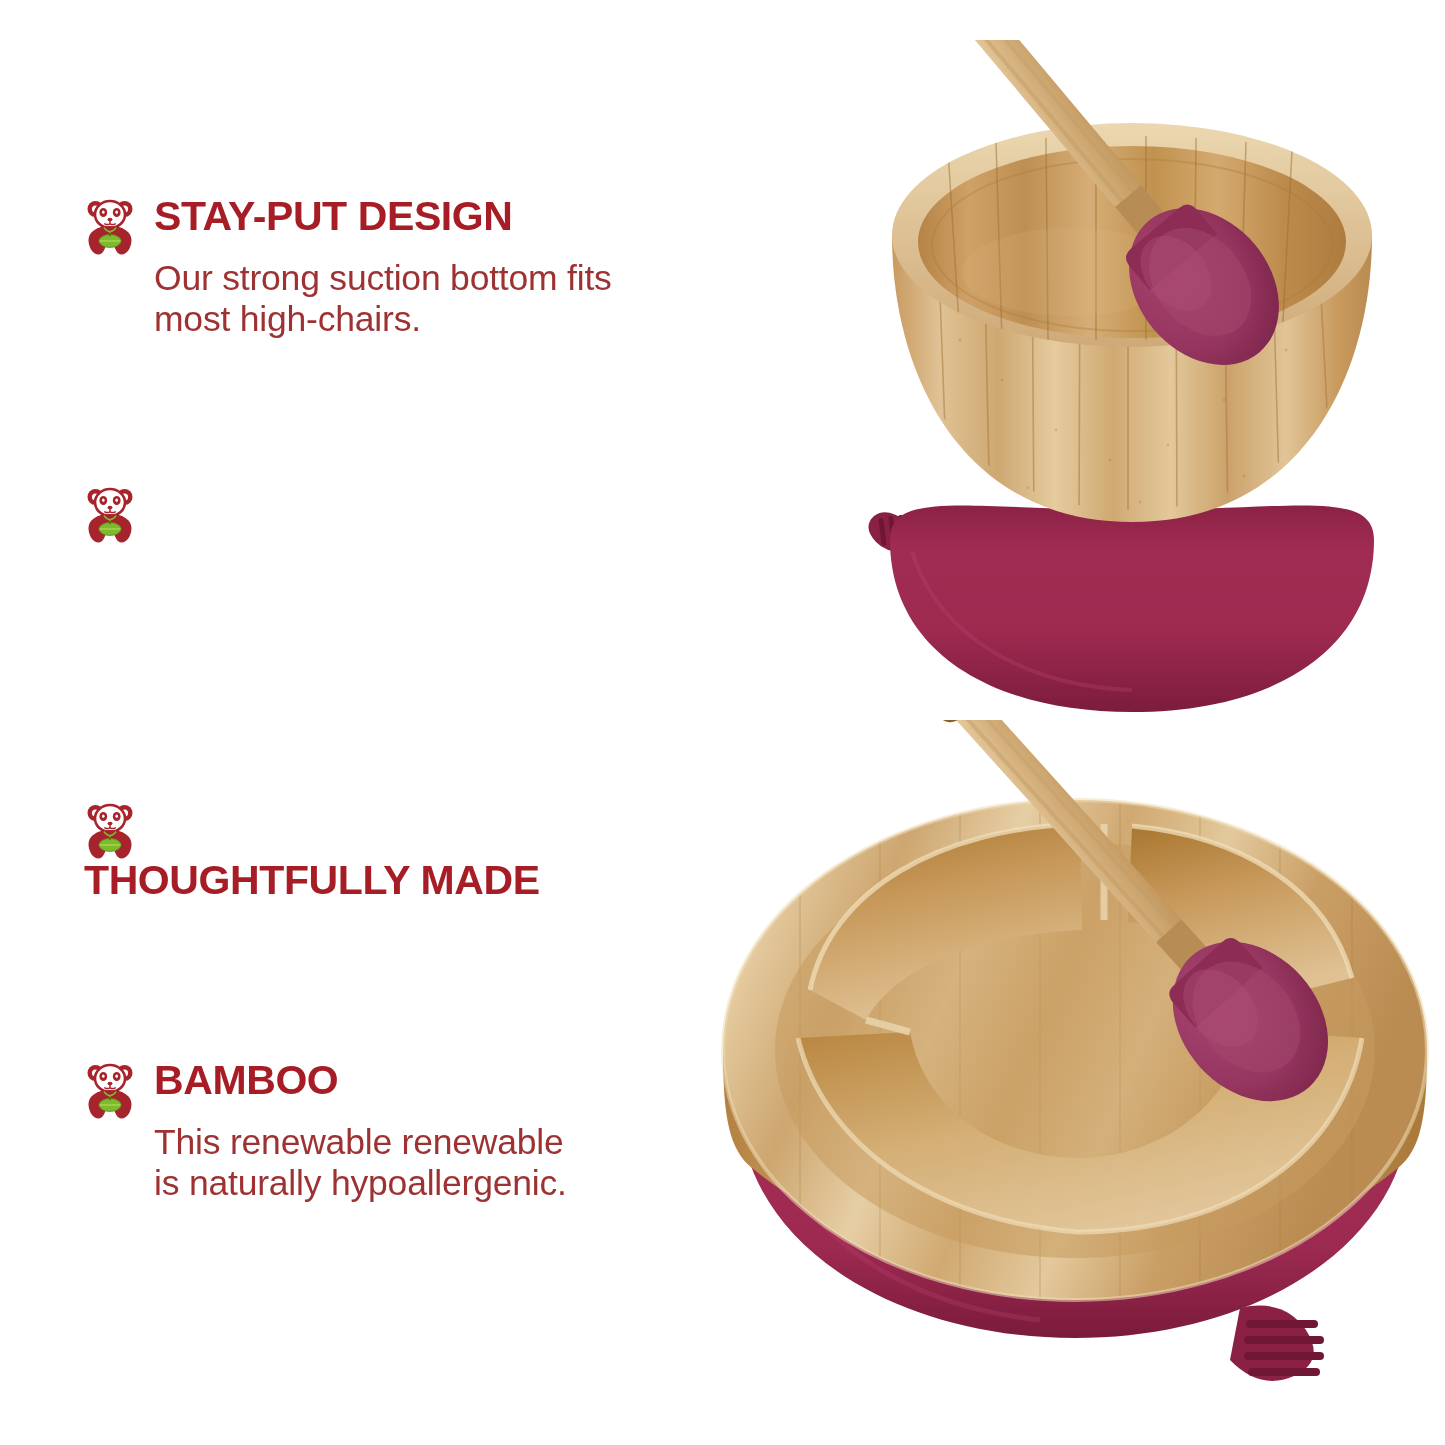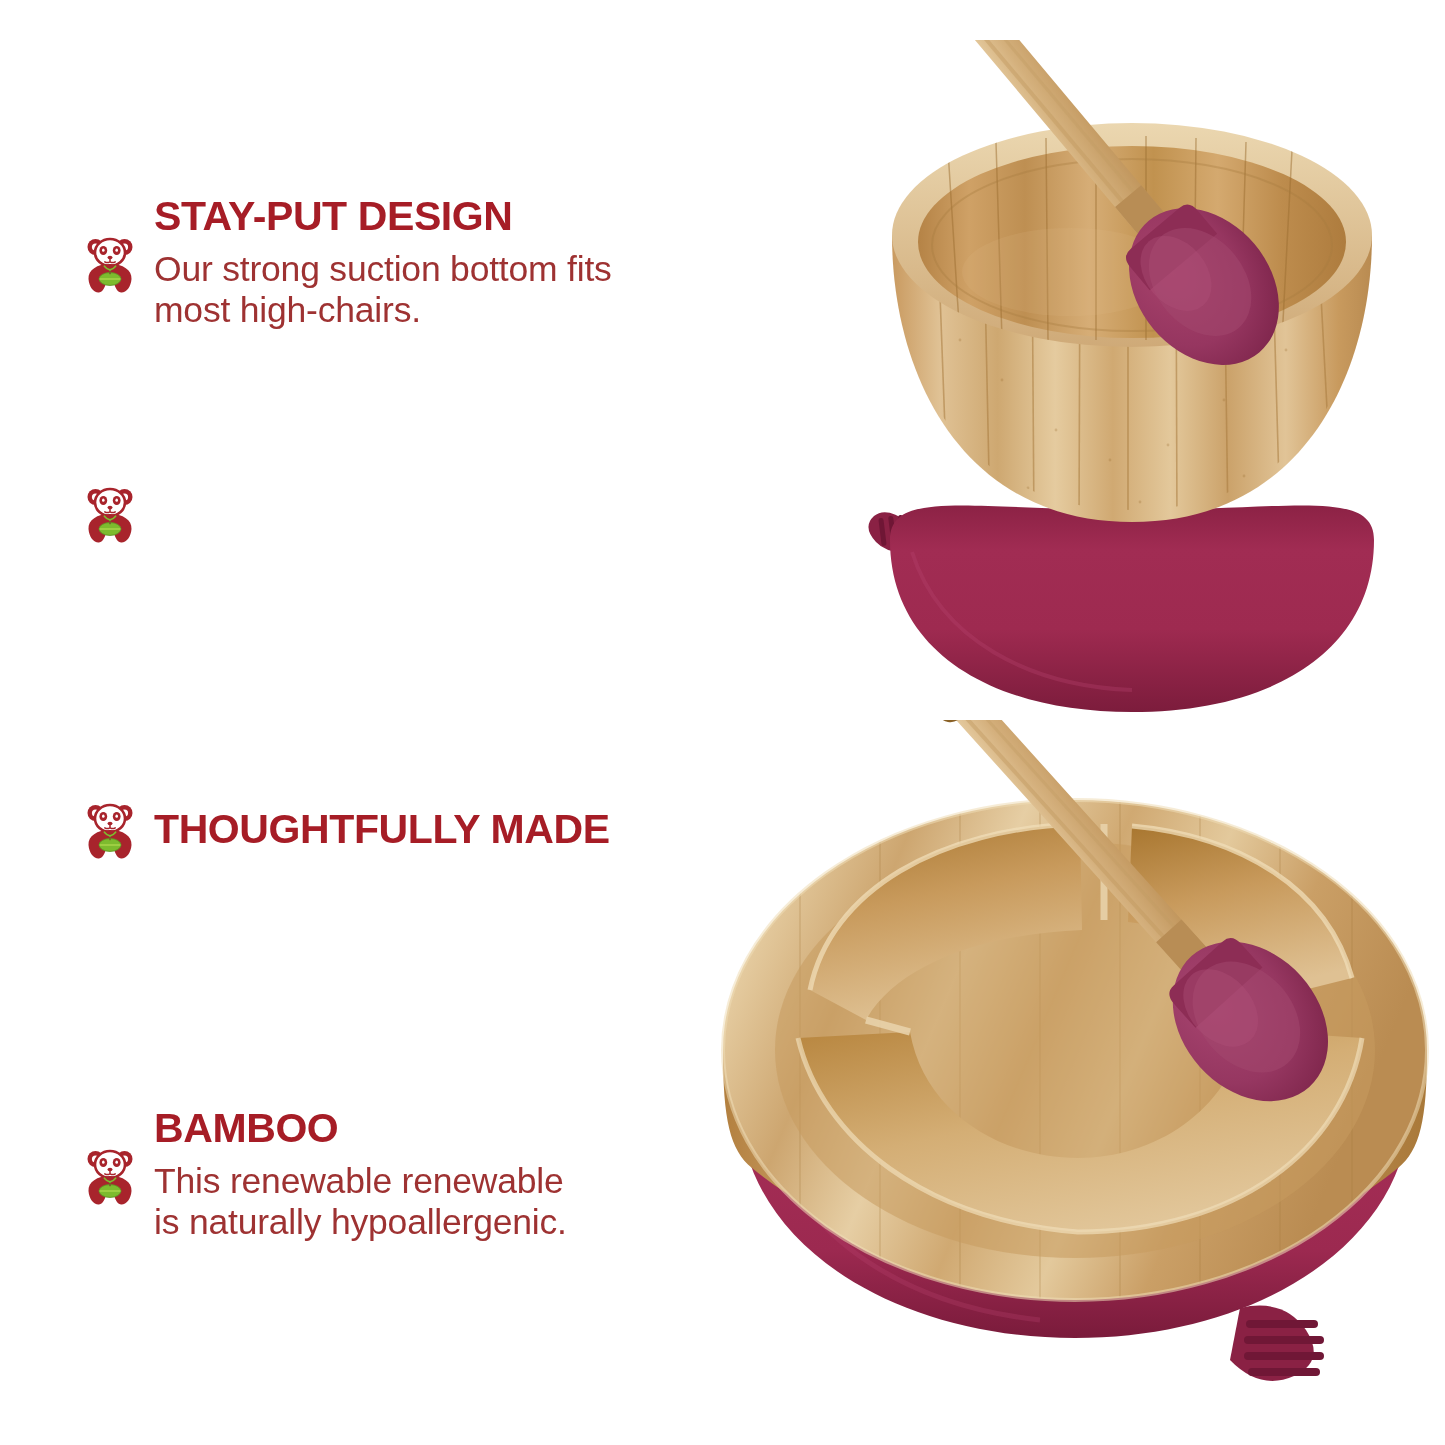--- a/index.html
+++ b/index.html
@@ -15,21 +15,21 @@
   #features {
     position:absolute;
     left:0; top:0;
     width:740px; height:1445px;
   }
   .feature {
     position:absolute;
     left:84px;
     width:640px;
     display:flex;
-    align-items:center;
+    align-items:flex-start;
   }
   .feature-icon {
     width:52px;
     height:58px;
     flex:0 0 52px;
     margin-right:18px;
     margin-top:2px;
   }
   .feature-body { flex:1 1 auto; padding-top:0px; }
   .feature-title {
@@ -38,29 +38,29 @@
     font-size:41px;
     line-height:1.02;
     letter-spacing:-0.4px;
     white-space:nowrap;
   }
   .feature-desc {
     color:#9E3232;
     font-size:35.5px;
     line-height:1.16;
     letter-spacing:-0.2px;
-    margin-top:11px;
+    margin-top:20px;
     white-space:pre-line;
   }
 
   
   #feature-0 { top:196px; }
   #feature-1 { top:484px; }
-  #feature-2 { top:800px; }
-  #feature-3 { top:1108px; }
+  #feature-2 { top:800px;flex-direction:column; }
+  #feature-3 { top:1060px; }
 
   
   #products {
     position:absolute;
     left:0; top:0;
     width:1445px; height:1445px;
     pointer-events:none;
   }
   .product { position:absolute; }
   #product-bowl  { left:820px; top:40px;  width:625px; height:680px; }

